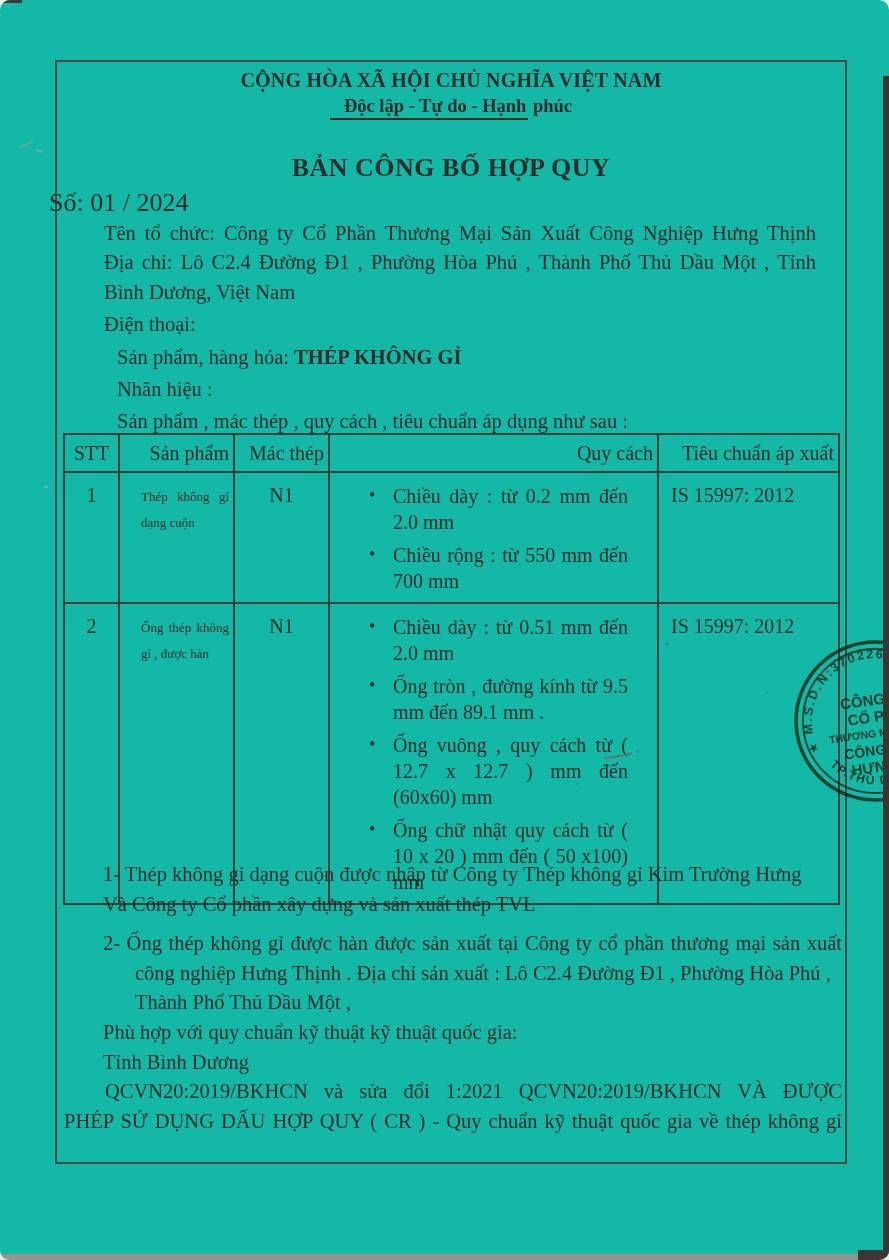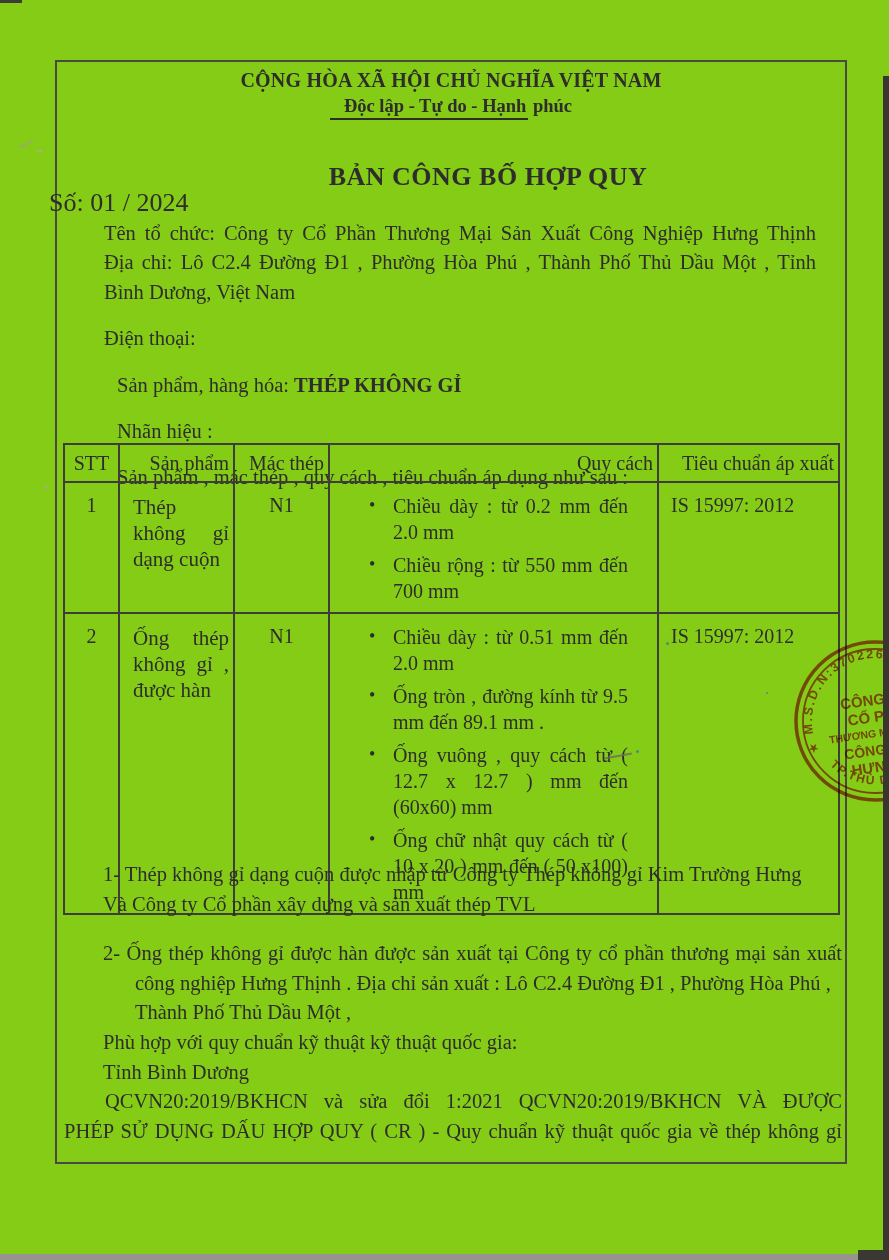--- a/index.html
+++ b/index.html
@@ -3,22 +3,23 @@
 <meta charset="utf-8">
 <style>
   html,body{margin:0;padding:0;}
   body{
     width:889px;height:1260px;
     background:#e9e9e6;
     font-family:"Liberation Serif","DejaVu Serif",serif;
   }
   .page{
     position:relative;width:889px;height:1260px;
-    background:#84cc16;overflow:hidden;
+    background:#14b8a6;overflow:hidden;
     color:#2e2d2b;
+    border-radius:10px;
   }
   .abs{position:absolute;}
 
   
   .corner-mark{left:0;top:0;width:22px;height:3px;background:#3c3b37;}
   .scan-right{left:883px;top:76px;width:6px;height:1184px;background:#38362f;}
   .scan-bottom{left:0;top:1254px;width:889px;height:6px;background:#96948e;}
   .scan-corner{left:858px;top:1250px;width:31px;height:10px;background:#3a3833;}
   .pencil-a{left:16px;top:136px;width:16px;height:8px;border-bottom:2px solid #a09e96;transform:rotate(-25deg);opacity:.55;}
   .pencil-b{left:36px;top:150px;width:7px;height:2px;background:#b0aea6;transform:rotate(15deg);opacity:.6;}
@@ -31,54 +32,54 @@
   .pen-dash{left:604px;top:755px;width:28px;height:0;border-top:2px solid #6b6b66;transform:rotate(-10deg);opacity:.8;}
 
   
   .frame{left:55px;top:60px;width:788px;height:1100px;border:2px solid #4a4a45;}
 
   
   .header{left:55px;top:68px;width:792px;text-align:center;}
   .nat-title{font-size:20px;font-weight:bold;letter-spacing:.2px;line-height:24px;margin:0;}
   .motto{font-size:18.5px;font-weight:bold;line-height:24px;margin:2px 0 0 0;}
   .motto .u{border-bottom:2.5px solid #2c2c2a;padding:0 2px 2px 14px;}
-  .doc-title{left:55px;top:162px;width:792px;text-align:center;font-size:26px;font-weight:bold;letter-spacing:.5px;margin:0;padding-left:37px;}
+  .doc-title{left:55px;top:153px;width:792px;text-align:center;font-size:26px;font-weight:bold;letter-spacing:.5px;margin:0;}
   .doc-num{left:55px;top:188px;width:792px;text-align:left;font-size:26px;transform:translateX(-6px);margin:0;}
 
   
   .info{left:104px;top:219px;width:712px;}
   .info p{margin:0;font-size:20.5px;line-height:29.4px;white-space:nowrap;}
   .fj{text-align:justify;text-align-last:justify;white-space:normal !important;}
-  .info .gap{margin-top:17px;}
+  .info .gap{margin-top:3px;}
   .info .indent{padding-left:13px;}
   .bold{font-weight:bold;}
 
   
-  table.doc-table{left:63px;top:443px;width:775px;position:absolute;border-collapse:collapse;table-layout:fixed;font-size:20px;}
+  table.doc-table{left:63px;top:433px;width:775px;position:absolute;border-collapse:collapse;table-layout:fixed;font-size:20px;}
   .doc-table th,.doc-table td{border:2px solid #3e3e39;vertical-align:top;font-weight:normal;}
   .doc-table th{height:36px;vertical-align:middle;text-align:right;padding:0 4px 0 11px;}
   .doc-table th.c{text-align:center;padding:0;}
   .doc-table td.stt{text-align:center;padding-top:11px;}
-  .doc-table td.prod{padding:11px 4px 0 13px;font-size:21px;text-align:justify;line-height:26px;}
+  .doc-table td.prod{padding:11px 4px 0 21px;font-size:13px;text-align:justify;line-height:26px;}
   .doc-table td.grade{text-align:center;padding-top:11px;}
   .doc-table td.std{padding:11px 4px 0 12px;}
   .doc-table tr.r1{height:100px;}
   .doc-table tr.r2{height:232px;}
   ul.specs{margin:0;padding:9px 28px 0 36px;list-style:none;}
   ul.specs li{position:relative;padding-left:26px;text-align:justify;line-height:26px;margin:0 0 7px 0;}
   ul.specs .blt{position:absolute;left:2px;top:-1px;font-size:18px;}
 
   
   .notes{left:64px;top:860px;width:778px;}
   .notes p{margin:0;font-size:20.5px;line-height:29.6px;white-space:nowrap;}
   .notes .in1{padding-left:39px;}
   .notes .in2{padding-left:71px;}
   .notes .qcvn{padding-left:41px;}
   .notes .fjl{text-align:justify;text-align-last:justify;white-space:normal;}
-  .notes .mt{margin-top:20px;}
+  .notes .mt{margin-top:10px;}
 
   
   .stamp{left:788px;top:633px;width:101px;height:178px;mix-blend-mode:multiply;opacity:.9;}
   .stamp text{fill:#d84a33;font-family:"Liberation Sans","DejaVu Sans",sans-serif;font-weight:bold;}
   .stamp circle{fill:none;stroke:#d84a33;}
 </style>
 </head>
 <body>
 
 <div class="page">

